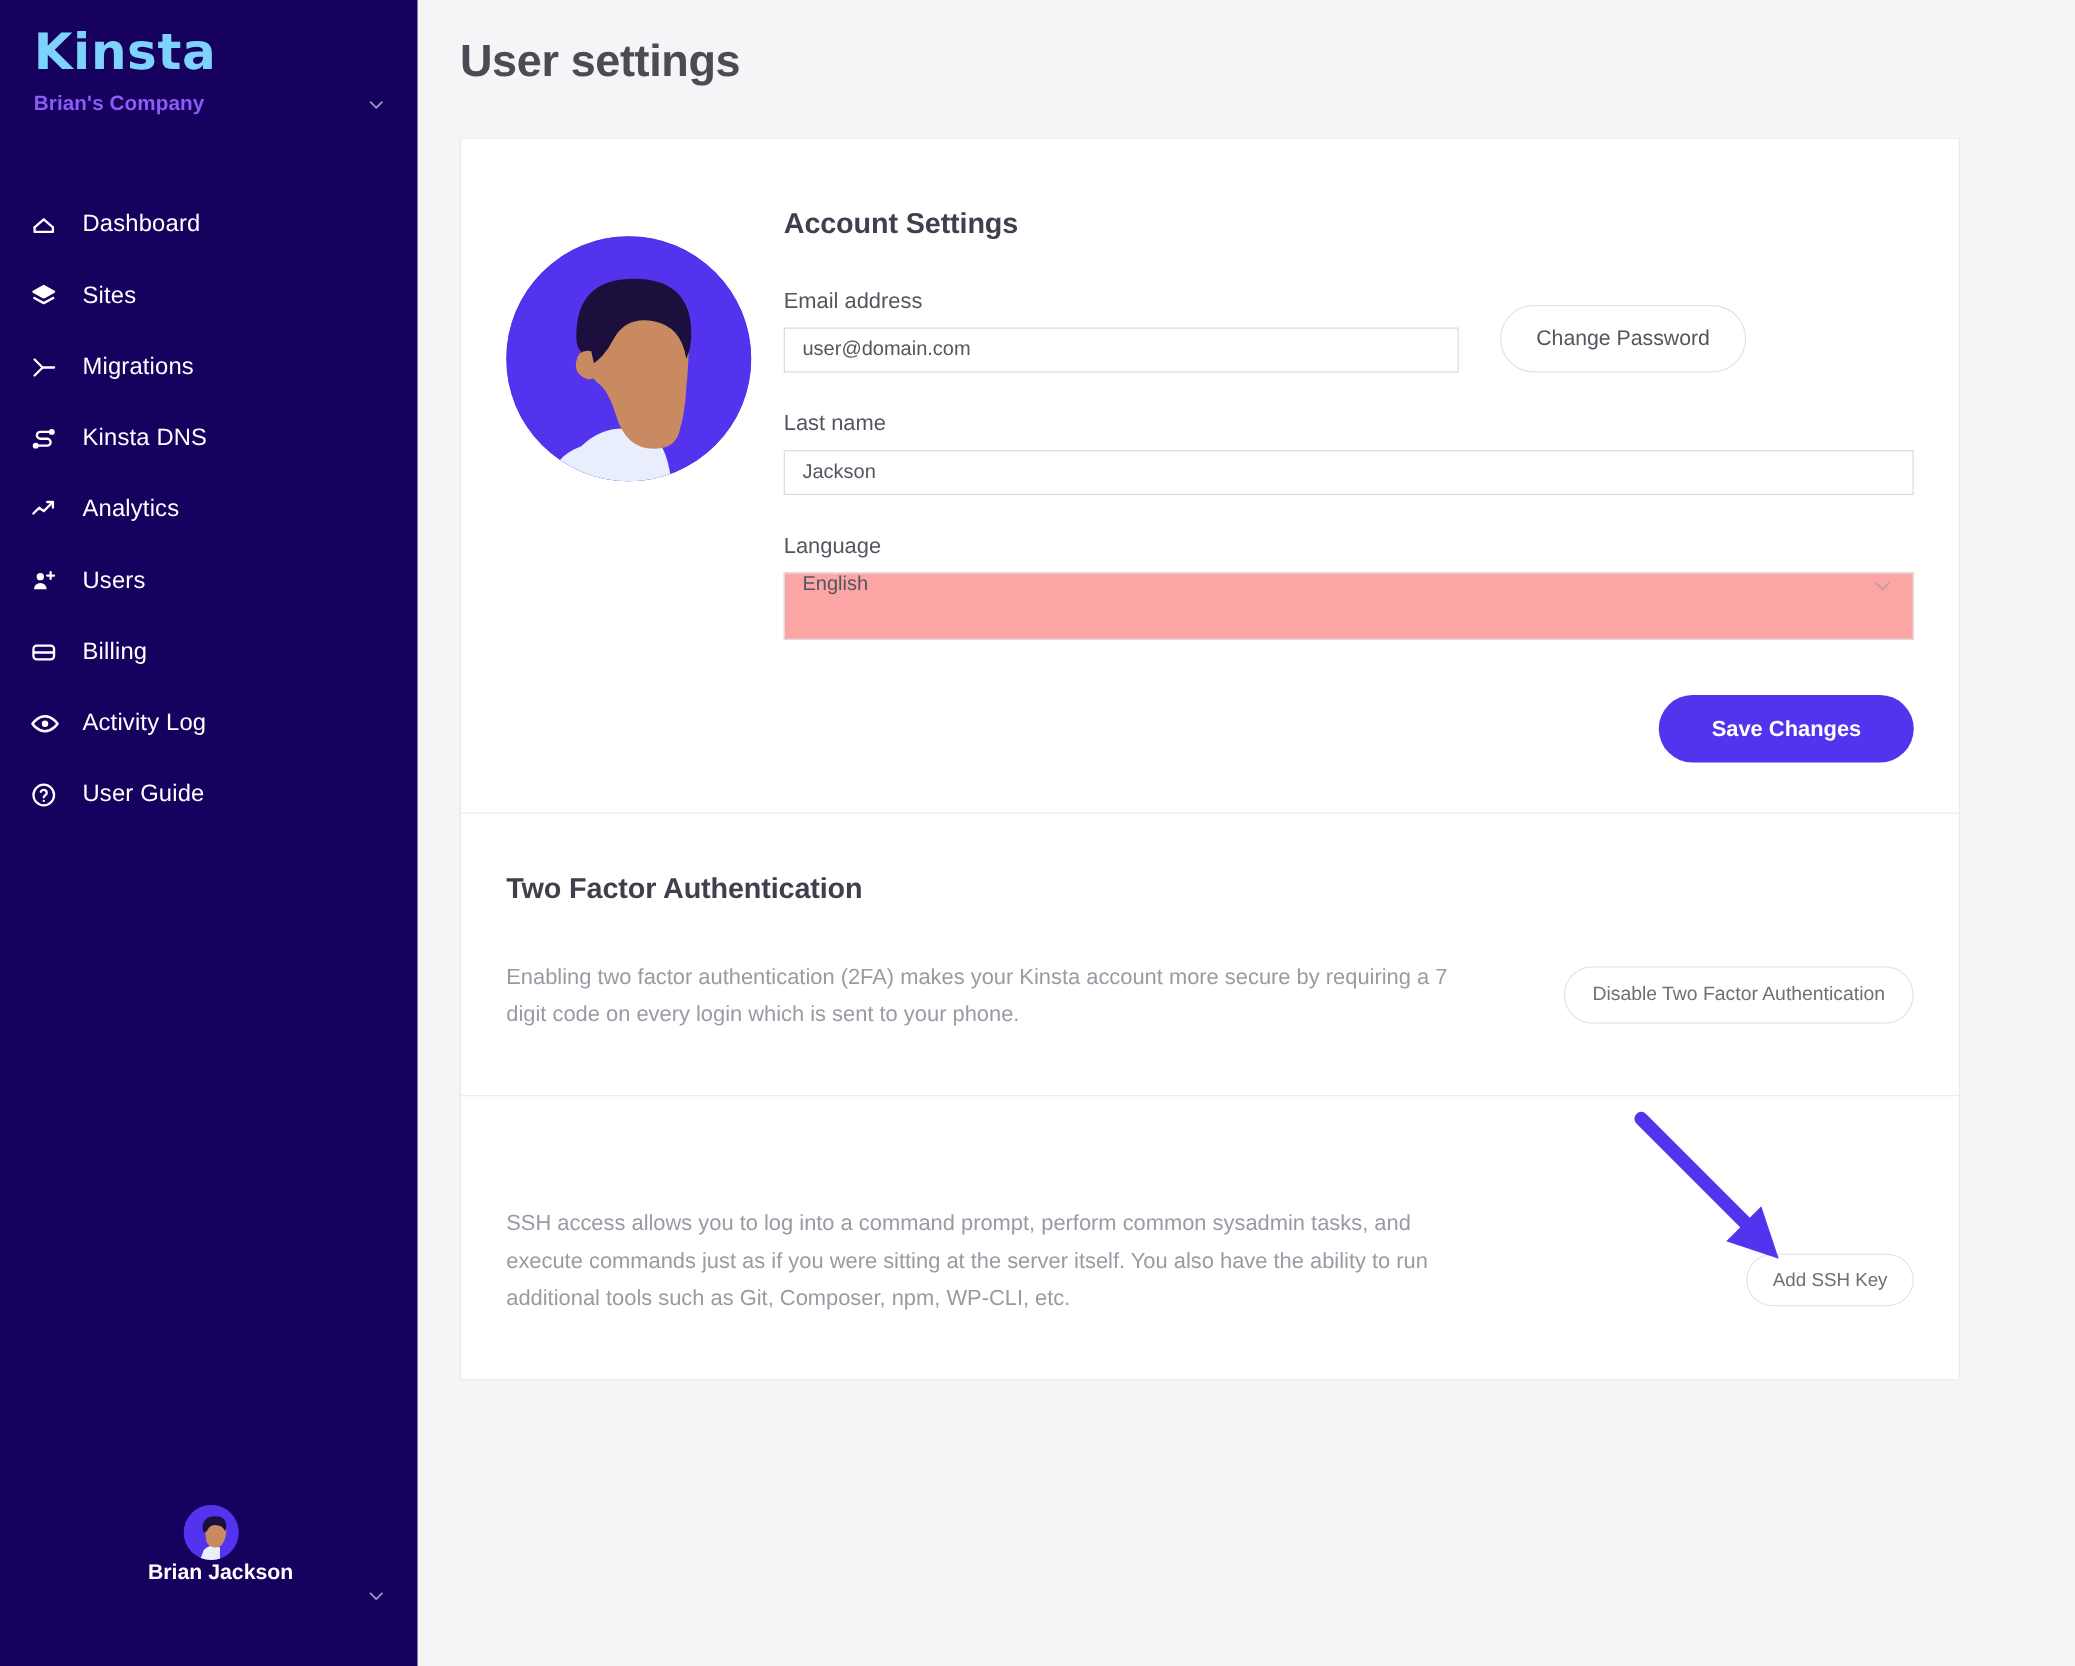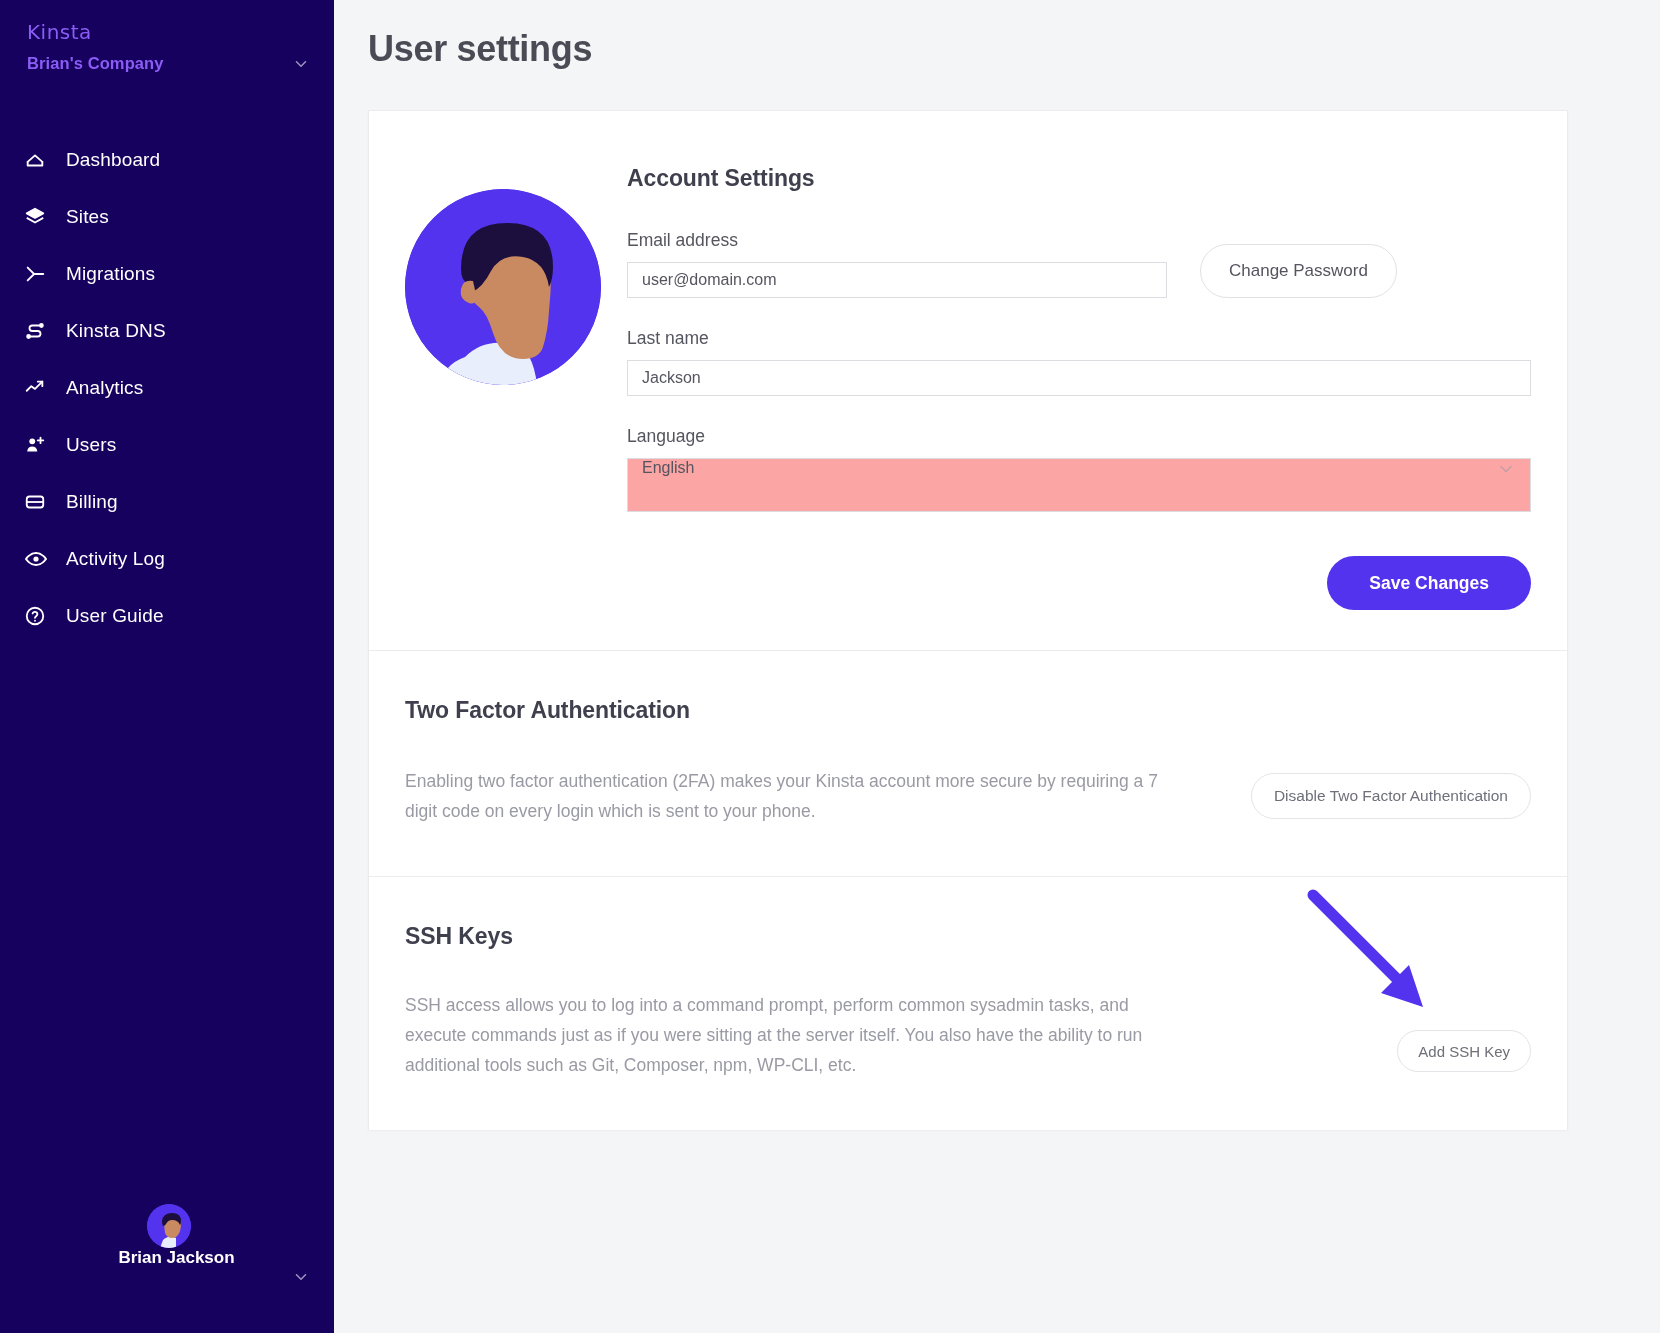--- a/index.html
+++ b/index.html
@@ -14,22 +14,22 @@
 
   
   .sidebar {
     width:334px; min-width:334px; height:1333px;
     background:#16015e;
     position:relative;
     color:#ffffff;
   }
   .brand { padding:22px 0 0 27px; }
   .logo {
-    font-size:20px; font-weight:normal; letter-spacing:0.5px;
-    color:#8b5cf6; line-height:1; font-family:"DejaVu Sans", sans-serif;
+    font-size:40px; font-weight:bold; letter-spacing:0.5px;
+    color:#7dd3fc; line-height:1; font-family:"DejaVu Sans", sans-serif;
   }
   .company-row {
     display:flex; align-items:center;
     padding:12px 24px 0 27px;
   }
   .company-name {
     font-size:16.5px; font-weight:bold; color:#8b5cf6; letter-spacing:0.1px;
   }
   .company-caret { margin-left:auto; opacity:.75; display:flex; }
 
@@ -359,21 +359,20 @@
           <div class="tfa-text">Enabling two factor authentication (2FA) makes your Kinsta account more secure by requiring a 7 digit code on every login which is sent to your phone.</div>
           <div class="tfa-btn-wrap">
             <div class="ghost-btn">Disable Two Factor Authentication</div>
           </div>
         </div>
       </section>
 
       <div class="divider"></div>
 
       <section class="section ssh">
-        <div class="section-title">SSH Keys</div>
 
         <span class="arrow-anno">
           <svg width="130" height="130" viewBox="0 0 130 130" fill="none">
             <path d="M8 8 L100 100" stroke="#5333ed" stroke-width="11" stroke-linecap="round"></path>
             <path d="M118 120 L76 106 L104 78 Z" fill="#5333ed"></path>
           </svg>
         </span>
 
         <div class="ssh-body">
           <div class="ssh-text">SSH access allows you to log into a command prompt, perform common sysadmin tasks, and execute commands just as if you were sitting at the server itself. You also have the ability to run additional tools such as Git, Composer, npm, WP-CLI, etc.</div>

